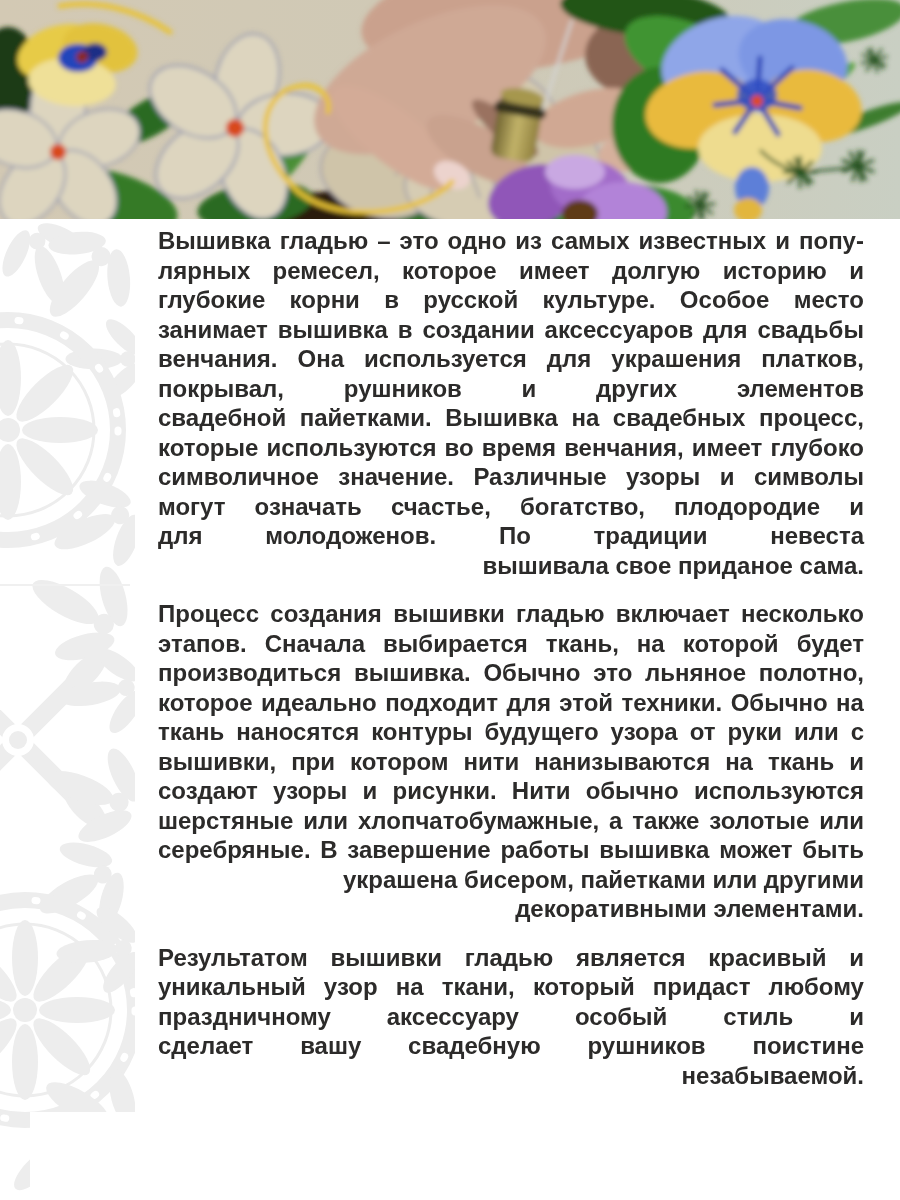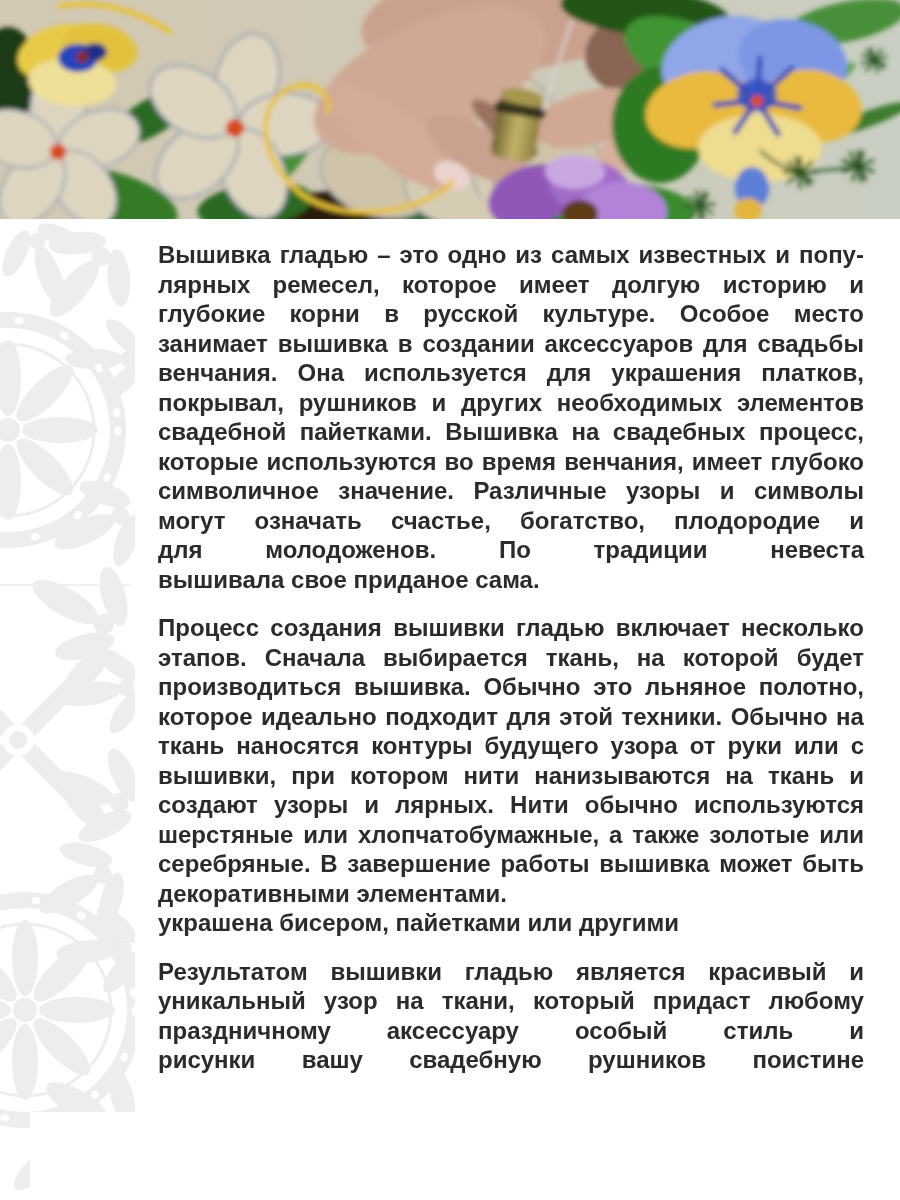--- a/index.html
+++ b/index.html
@@ -4,23 +4,23 @@
 <style>
   html,body{margin:0;padding:0;background:#888;}
   .page{position:relative;width:900px;height:1200px;background:var(--page-bg,#fff);overflow:hidden;
         font-family:"Liberation Sans","DejaVu Sans",sans-serif;}
   .photo{position:absolute;left:0;top:0;width:900px;height:219px;}
   .photo svg{display:block;}
   .watermark{position:absolute;left:0;top:219px;width:135px;height:981px;overflow:hidden;}
   .wm-cover{position:absolute;left:30px;top:1112px;width:140px;height:88px;background:var(--page-bg,#fff);}
   .text-block{position:absolute;left:158px;top:224px;width:706px;
               font-size:24px;font-weight:bold;color:var(--text-color,#2c2b2a);}
-  .para{margin:16px 0 19px 0;}
+  .para{margin:2px 0 19px 0;}
   .line{display:flex;justify-content:space-between;height:29.5px;line-height:29.5px;white-space:nowrap;}
-  .line.ragged{display:block;text-align:left;}
+  .line.ragged{display:block;text-align:right;}
 </style>
 </head>
 <body>
 
 <div class="page">
 
   <div class="photo">
     <svg width="900" height="219" viewBox="0 0 900 219">
       <defs>
         <linearGradient id="fab" x1="0" y1="0" x2="1" y2="0">
@@ -269,21 +269,20 @@
           <span>используется</span>
           <span>для</span>
           <span>украшения</span>
           <span>платков,</span>
         </div>
         <div class="line">
           <span>покрывал,</span>
           <span>рушников</span>
           <span>и</span>
           <span>других</span>
-          <span>необходимых</span>
           <span>элементов</span>
         </div>
         <div class="line">
           <span>свадебной</span>
           <span>пайетками.</span>
           <span>Вышивка</span>
           <span>на</span>
           <span>свадебных</span>
           <span>процесс,</span>
         </div>
@@ -375,21 +374,21 @@
           <span>нити</span>
           <span>нанизываются</span>
           <span>на</span>
           <span>ткань</span>
           <span>и</span>
         </div>
         <div class="line">
           <span>создают</span>
           <span>узоры</span>
           <span>и</span>
-          <span>лярных.</span>
+          <span>рисунки.</span>
           <span>Нити</span>
           <span>обычно</span>
           <span>используются</span>
         </div>
         <div class="line">
           <span>шерстяные</span>
           <span>или</span>
           <span>хлопчатобумажные,</span>
           <span>а</span>
           <span>также</span>
@@ -398,22 +397,22 @@
         </div>
         <div class="line">
           <span>серебряные.</span>
           <span>В</span>
           <span>завершение</span>
           <span>работы</span>
           <span>вышивка</span>
           <span>может</span>
           <span>быть</span>
         </div>
+        <div class="line ragged">украшена бисером, пайетками или другими</div>
         <div class="line ragged">декоративными элементами.</div>
-        <div class="line ragged">украшена бисером, пайетками или другими</div>
       </div>
       <div class="para">
         <div class="line">
           <span>Результатом</span>
           <span>вышивки</span>
           <span>гладью</span>
           <span>является</span>
           <span>красивый</span>
           <span>и</span>
         </div>
@@ -427,22 +426,23 @@
           <span>любому</span>
         </div>
         <div class="line">
           <span>праздничному</span>
           <span>аксессуару</span>
           <span>особый</span>
           <span>стиль</span>
           <span>и</span>
         </div>
         <div class="line">
-          <span>рисунки</span>
+          <span>сделает</span>
           <span>вашу</span>
           <span>свадебную</span>
           <span>рушников</span>
           <span>поистине</span>
         </div>
+        <div class="line ragged">незабываемой.</div>
       </div>
     </div>
 
 </div>
 
 </body></html>

